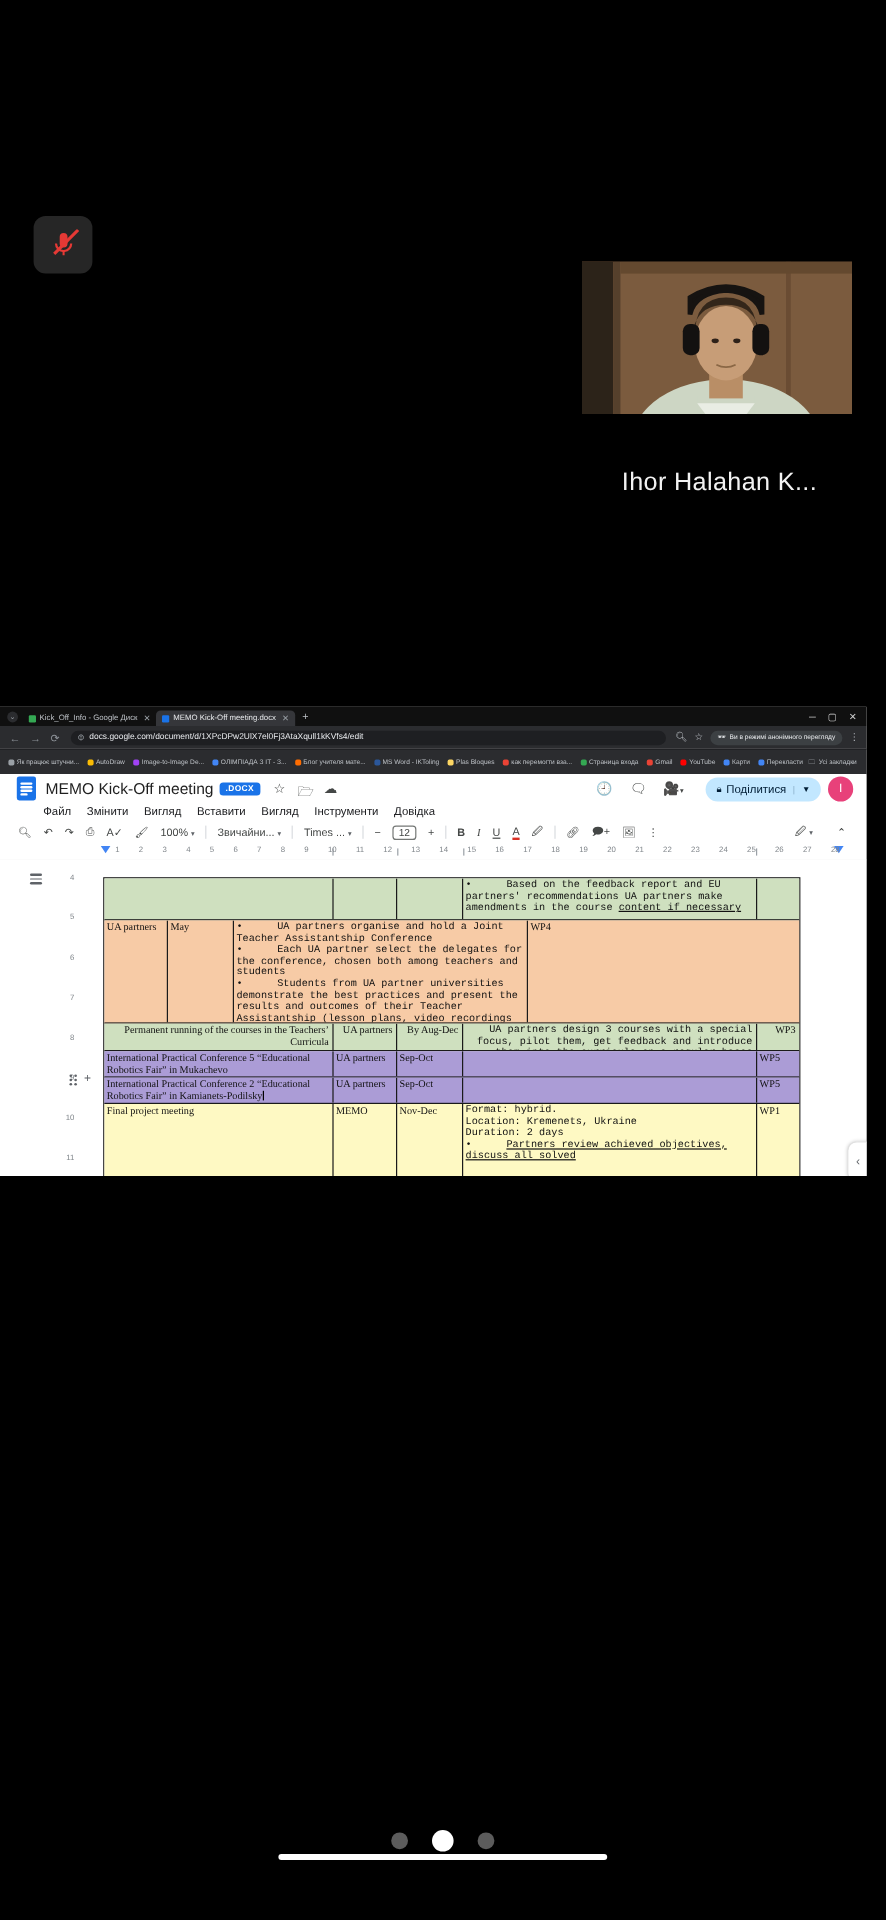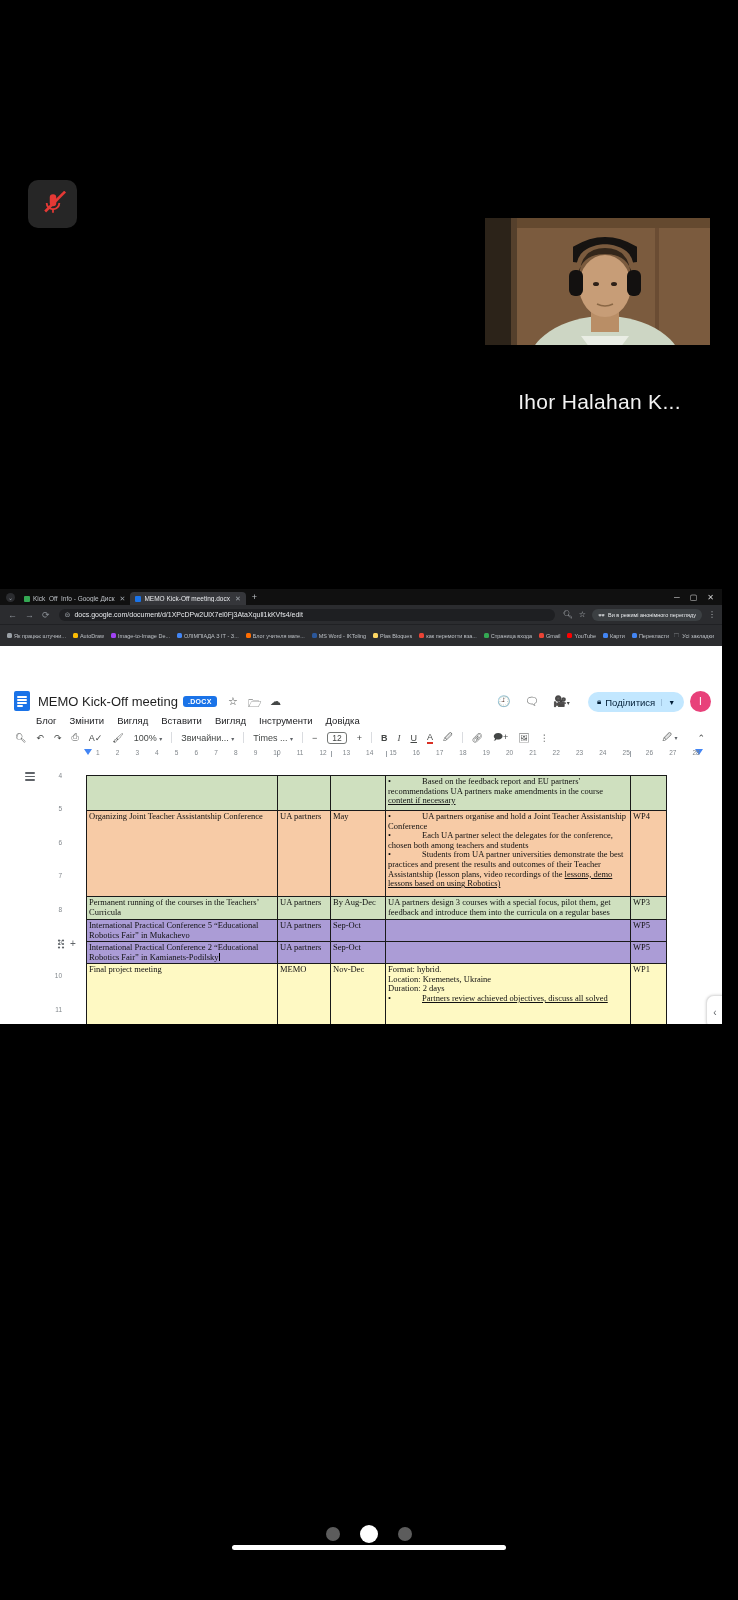--- a/index.html
+++ b/index.html
@@ -35,21 +35,21 @@
   #incog-pill{height:12px;background:#3c4043;border-radius:6px;color:#e8eaed;font-size:5.5px;
               display:flex;align-items:center;gap:3px;padding:0 6px;white-space:nowrap;}
   .sm-ic{color:#bdc1c6;font-size:8px;}
   #bookmarks{left:0;top:35px;width:722px;height:21px;background:#2b2c2f;display:flex;align-items:center;
              border-top:1px solid #202124;}
   .bm{display:flex;align-items:center;gap:2px;font-size:5.5px;color:#bdc1c6;margin-left:7px;white-space:nowrap;}
   .bm .dot{width:5px;height:5px;border-radius:1.5px;flex:0 0 auto;}
   #bm-all{margin-left:auto;margin-right:8px;display:flex;align-items:center;gap:3px;font-size:5.5px;color:#bdc1c6;white-space:nowrap;}
 
   
-  #docs{left:0;top:56px;width:722px;height:335px;background:#fff;overflow:hidden;margin-top:44px;}
+  #docs{left:0;top:56px;width:722px;height:335px;background:#fff;overflow:hidden;}
   #docs-header{position:absolute;left:0;top:0;width:722px;height:26px;}
   #docs-icon{position:absolute;left:14px;top:2px;width:16px;height:20px;background:#1a73e8;border-radius:2px;}
   #docs-icon i{position:absolute;left:3px;height:1.5px;background:#fff;border-radius:1px;}
   #doc-title{position:absolute;left:38px;top:5px;font-size:13px;color:#1f1f1f;}
   #doc-badge{position:absolute;top:7px;background:#1a73e8;color:#fff;font-size:7px;font-weight:bold;
              padding:2px 5px;border-radius:3px;letter-spacing:.3px;}
   .hdr-ic{position:absolute;top:6px;color:#444746;font-size:11px;}
   #share-btn{position:absolute;left:588px;top:3px;height:20px;background:#c2e7ff;border-radius:10px;
              display:flex;align-items:center;gap:4px;padding:0 9px;color:#001d35;font-size:9.5px;}
   #share-caret{border-left:1px solid #9fc2dd;padding-left:6px;margin-left:2px;font-size:7px;}
@@ -82,21 +82,21 @@
   #row-handles .plus{font-size:10px;}
 
   
   #dtable{position:absolute;left:86px;top:15px;width:579px;border:1px solid #1a1a1a;
           font-family:"Liberation Serif",serif;font-size:8.5px;line-height:9.6px;color:#111;}
   .t-row{display:flex;border-bottom:1px solid #1a1a1a;overflow:hidden;}
   .t-row:last-child{border-bottom:none;}
   .t-cell{border-right:1px solid #1a1a1a;padding:1px 3px 0 2px;box-sizing:border-box;overflow:hidden;}
   .t-cell:last-child{border-right:none;}
   .c0{width:191px;} .c1{width:53px;} .c2{width:55px;} .c3{width:245px;} .c4{width:35px;}
-  .para{margin:0;}
+  .para{margin:0;font-family:Liberation Mono, monospace;}
   .bullet{display:inline-block;width:8px;}
   .btab{display:inline-block;width:26px;}
   .useg{text-decoration:underline;}
   #caret{display:inline-block;width:1px;height:8px;background:#000;vertical-align:-1px;}
 
   
   #pager{left:0;top:1524px;width:738px;height:20px;display:flex;align-items:center;justify-content:center;gap:20px;}
   .pdot{border-radius:50%;}
   .pdot.g{width:14px;height:14px;background:#5c5c5c;}
   .pdot.w{width:18px;height:18px;background:#fff;}
@@ -260,21 +260,21 @@
       <span class="hdr-ic" style="left:553px;">🎥<span style="font-size:6px;">▾</span></span>
       <div id="share-btn">
         <span style="font-size:8px;">🔒︎</span>
         <span>Поділитися</span>
         <span id="share-caret">▼</span>
       </div>
       <div id="avatar">І</div>
     </div>
 
     <div id="menubar">
-        <span>Блог</span>
+        <span>Файл</span>
         <span>Змінити</span>
         <span>Вигляд</span>
         <span>Вставити</span>
         <span>Вигляд</span>
         <span>Інструменти</span>
         <span>Довідка</span>
       </div>
 
     <div id="toolbar">
       <span class="tb">🔍︎</span>
@@ -383,31 +383,30 @@
           <div class="t-row" style="background: rgb(207, 224, 191); height: 34px;">
             <div class="t-cell c0"></div>
             <div class="t-cell c1"></div>
             <div class="t-cell c2"></div>
             <div class="t-cell c3">
               <div class="para"><span class="bullet">•</span><span class="btab"></span><span>Based on the feedback report and EU partners' recommendations UA partners make amendments in the course </span><span class="useg">content if necessary</span></div>
             </div>
             <div class="t-cell c4"></div>
           </div>
           <div class="t-row" style="background: rgb(247, 203, 166); height: 85px;">
-            <div class="t-cell c0">Organizing Joint Teacher Assistantship Conference</div>
             <div class="t-cell c1">UA partners</div>
             <div class="t-cell c2">May</div>
             <div class="t-cell c3">
               <div class="para"><span class="bullet">•</span><span class="btab"></span><span>UA partners organise and hold a Joint Teacher Assistantship Conference</span></div>
               <div class="para"><span class="bullet">•</span><span class="btab"></span><span>Each UA partner select the delegates for the conference, chosen both among teachers and students</span></div>
               <div class="para"><span class="bullet">•</span><span class="btab"></span><span>Students from UA partner universities demonstrate the best practices and present the results and outcomes of their Teacher Assistantship (lesson plans, video recordings of the </span><span class="useg">lessons, demo lessons based on using Robotics)</span></div>
             </div>
             <div class="t-cell c4">WP4</div>
           </div>
-          <div class="t-row" style="background: rgb(207, 224, 191); height: 22px;">
+          <div class="t-row" style="background: rgb(207, 224, 191); height: 22px; text-align: right;">
             <div class="t-cell c0">Permanent running of the courses in the Teachers’ Curricula</div>
             <div class="t-cell c1">UA partners</div>
             <div class="t-cell c2">By Aug-Dec</div>
             <div class="t-cell c3">
               <div class="para"><span>UA partners design 3 courses with a special focus, pilot them, get feedback and introduce them into the curricula on a regular bases</span></div>
             </div>
             <div class="t-cell c4">WP3</div>
           </div>
           <div class="t-row" style="background: rgb(171, 156, 214); height: 21px;">
             <div class="t-cell c0">International Practical Conference 5 “Educational Robotics Fair” in Mukachevo</div>

